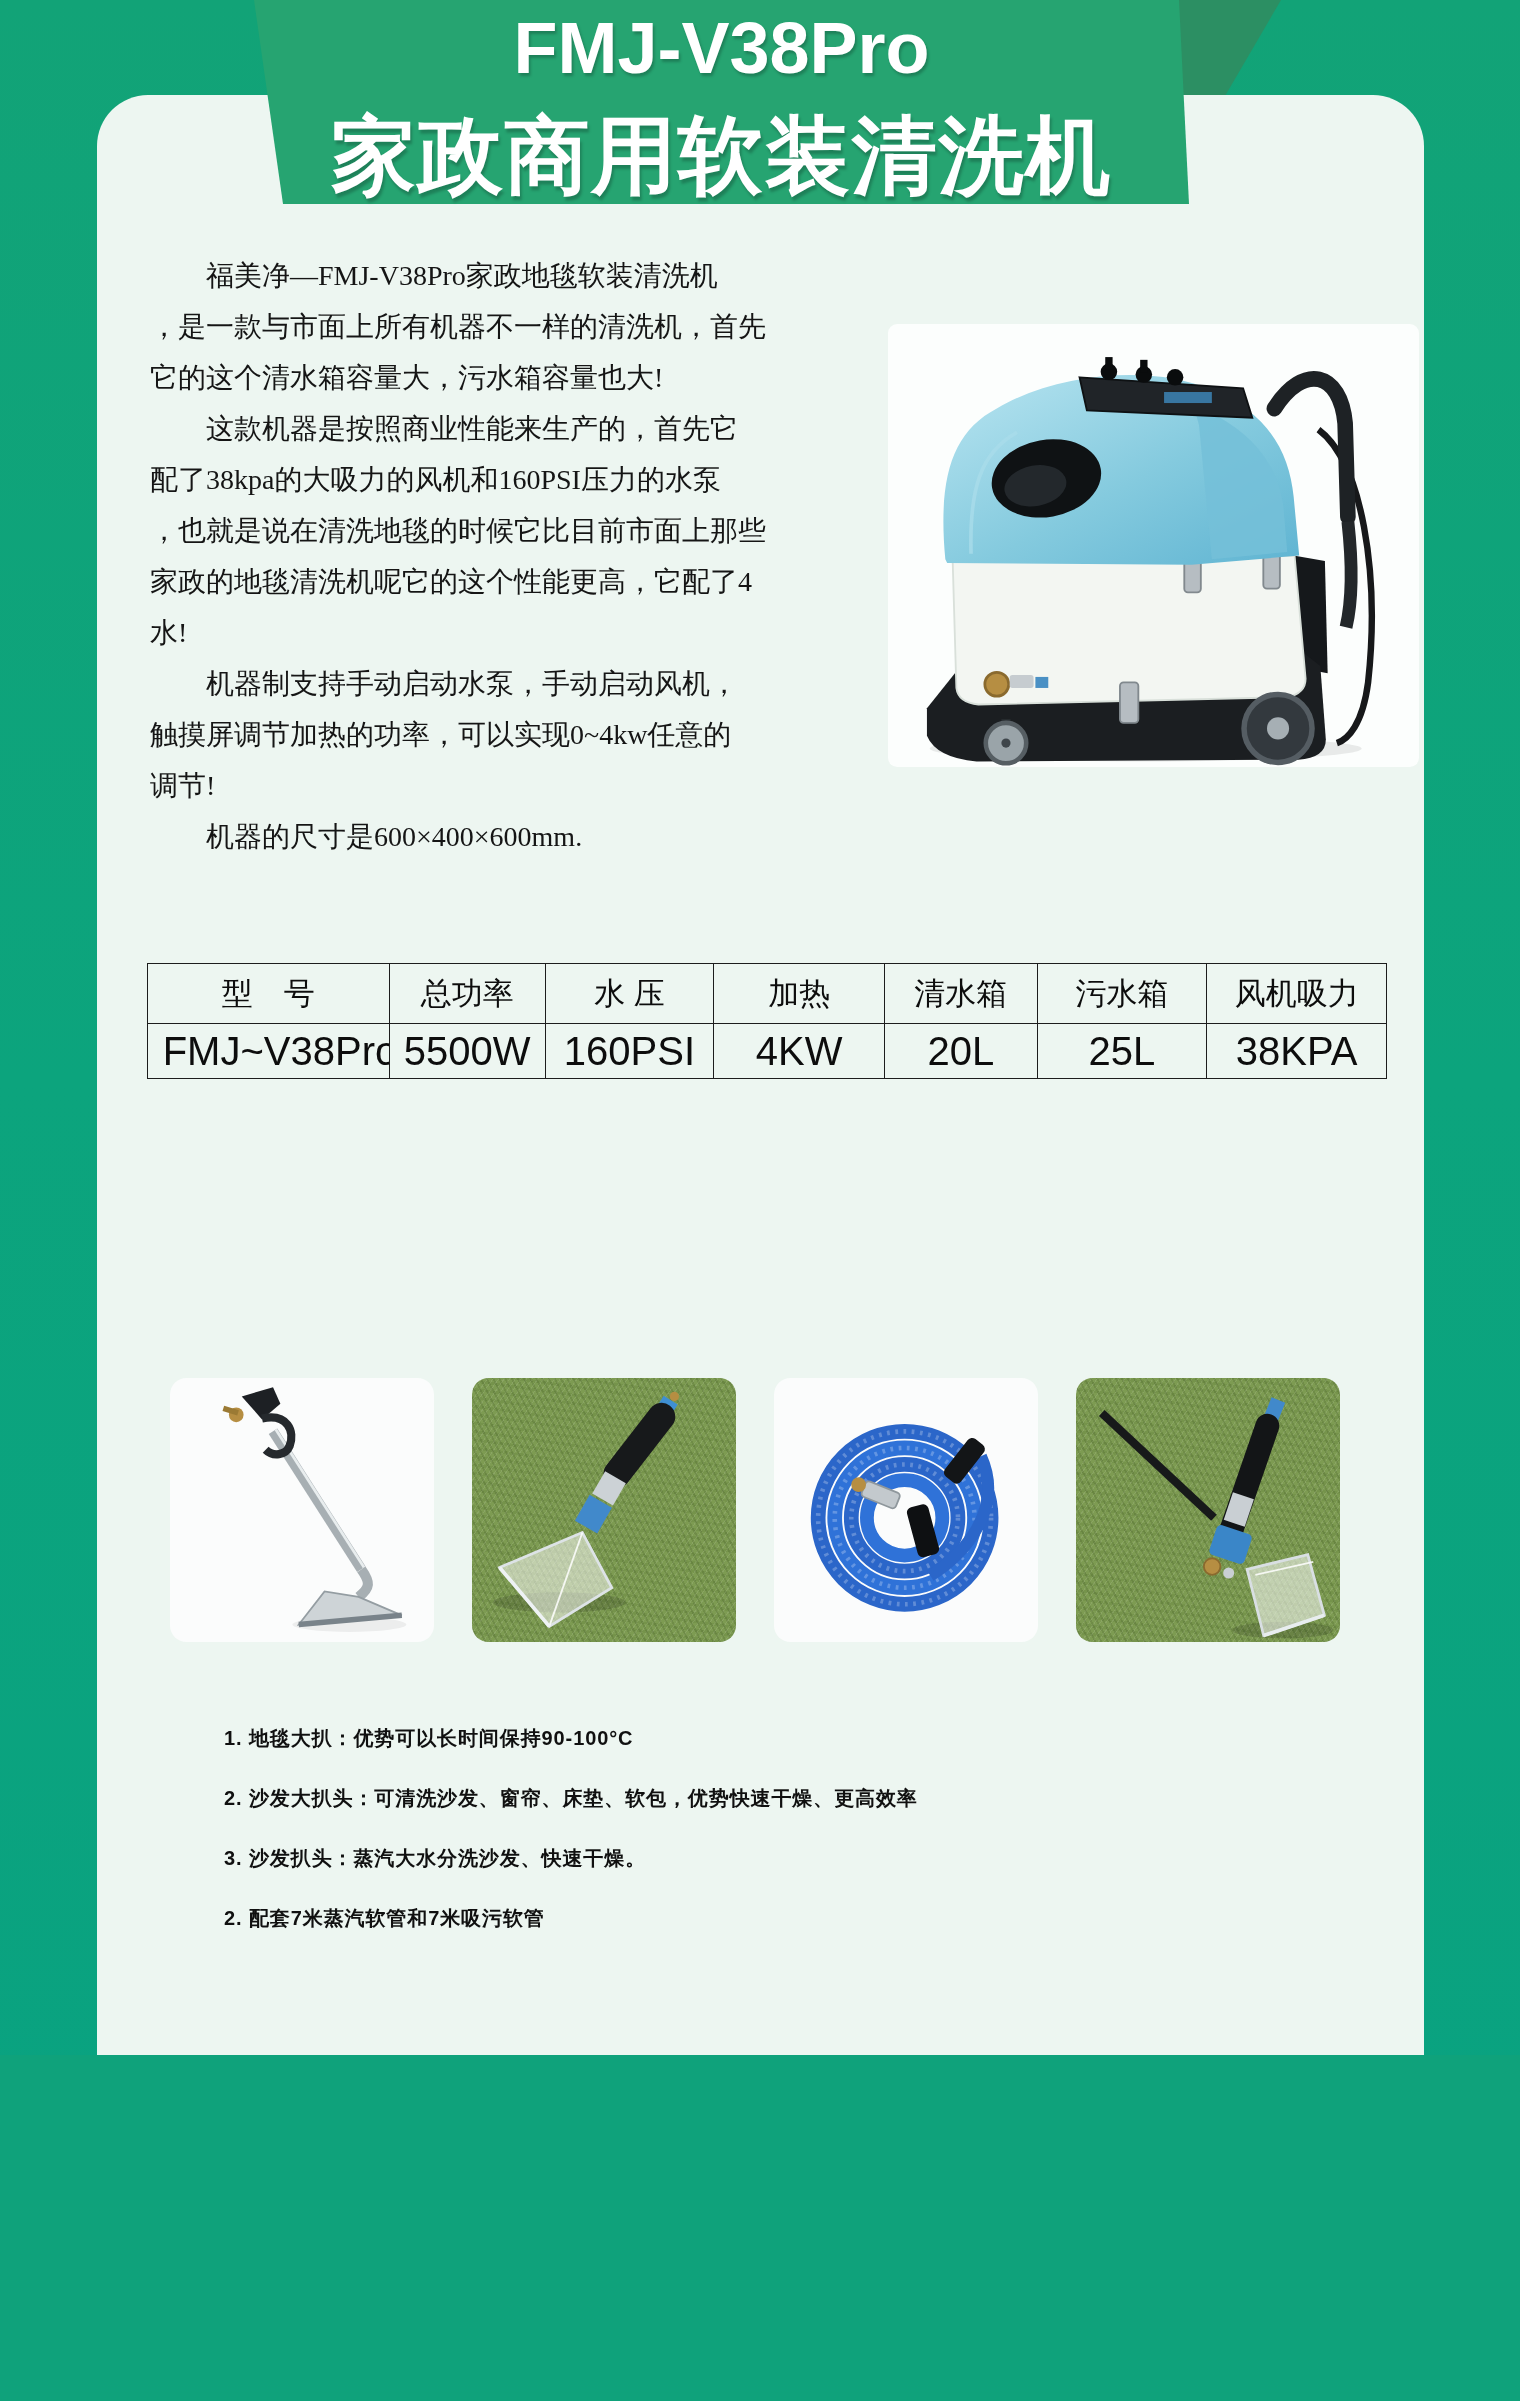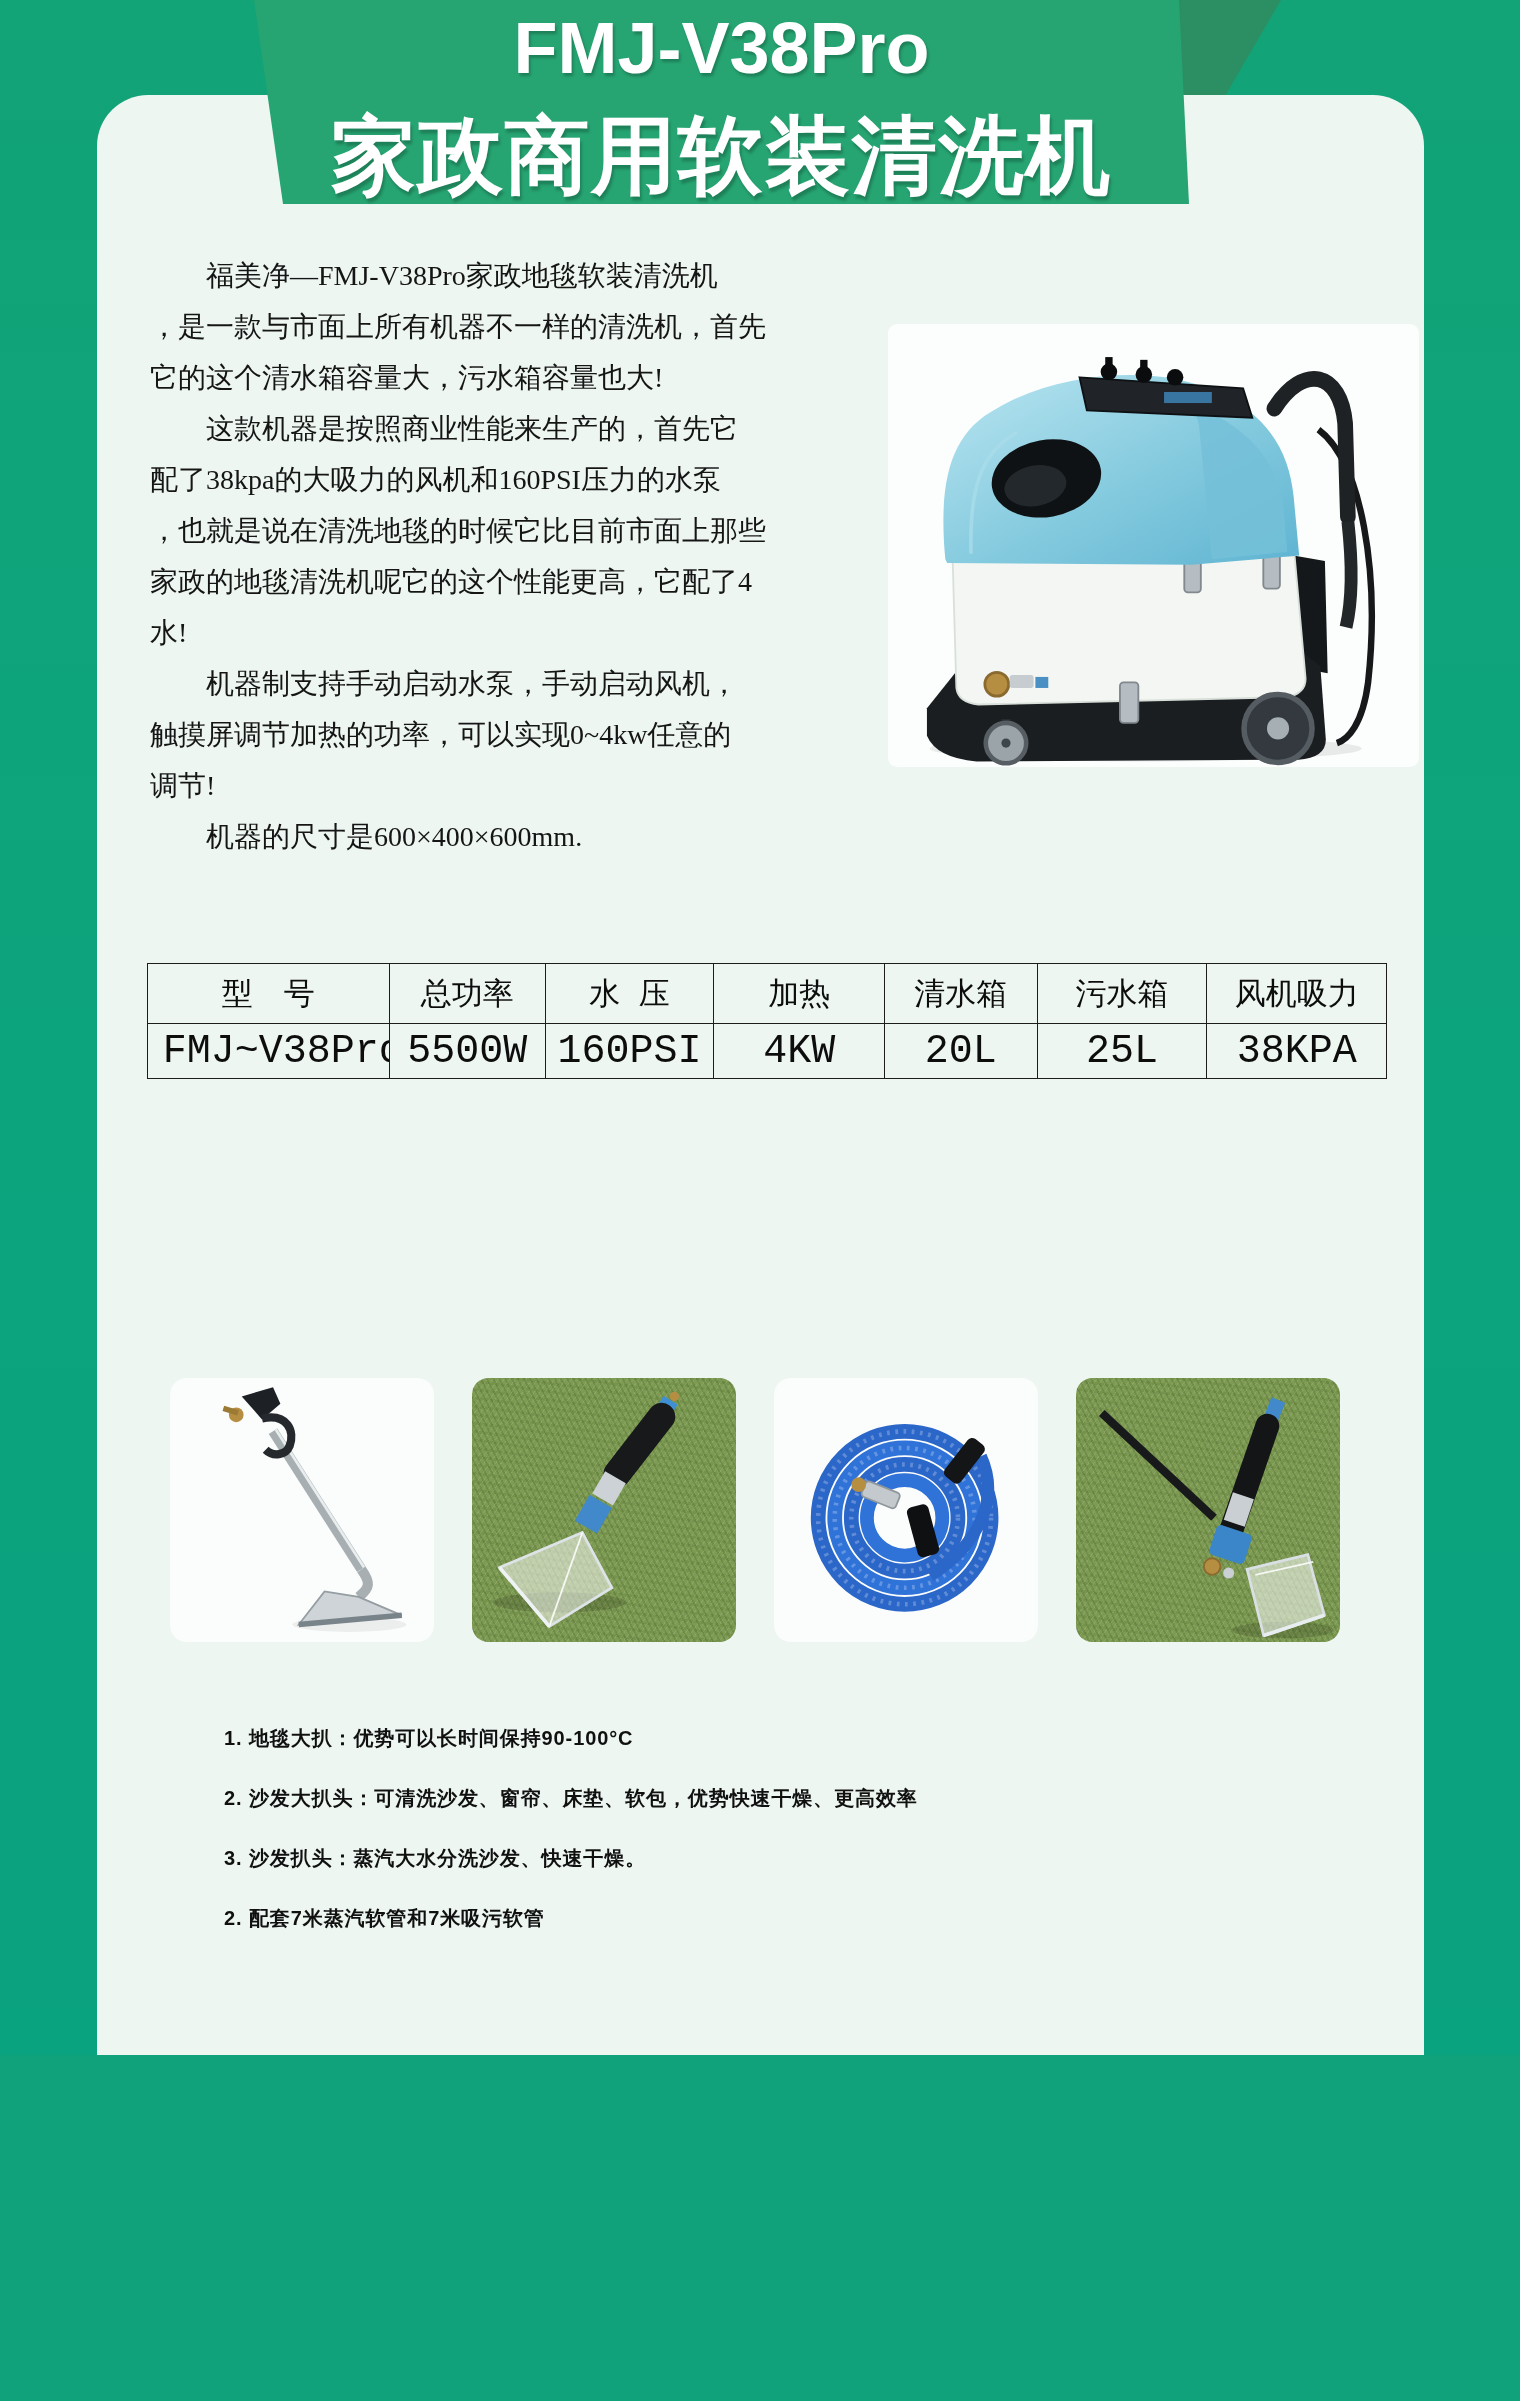--- a/index.html
+++ b/index.html
@@ -30,21 +30,21 @@
         font-family:"Liberation Serif","DejaVu Serif",serif;
         font-size:28px;line-height:51px;color:#151515;}
   .desc .line{white-space:pre;}
   
   .machine-tile{position:absolute;left:888px;top:324px;width:531px;height:443px;
         background:#fcfefd;border-radius:9.2px;}
   
   .spec{position:absolute;left:147px;top:963px;width:1240px;}
   .spec table{width:100%;border-collapse:collapse;table-layout:fixed;}
   .spec th,.spec td{border:1.8px solid #1d1d1d;text-align:center;
-        font-family:Liberation Mono, monospace;color:#0d0d0d;
+        font-family:Liberation Sans, sans-serif;color:#0d0d0d;
         white-space:pre;overflow:hidden;}
   .spec th{height:57px;font-size:31px;font-weight:400;}
   .spec td{height:52px;font-size:40px;}
   .spec td:first-child{text-align:left;padding-left:14.7px;}
   
   .banner{position:absolute;left:163px;top:1201px;width:442px;height:103px;
         background:#2ca678;}
   .banner .label{position:absolute;left:109px;top:7.4px;
         font-size:74px;font-weight:700;color:#ffffff;letter-spacing:1.8px;
         padding-bottom:5.5px;border-bottom:5.5px solid #ffffff;white-space:pre;

